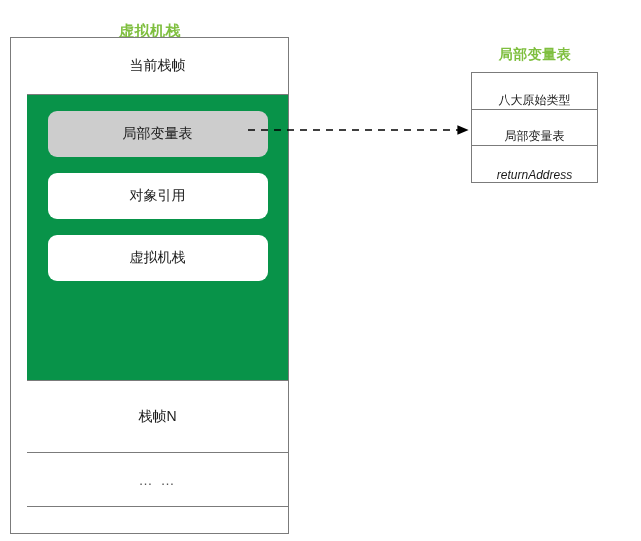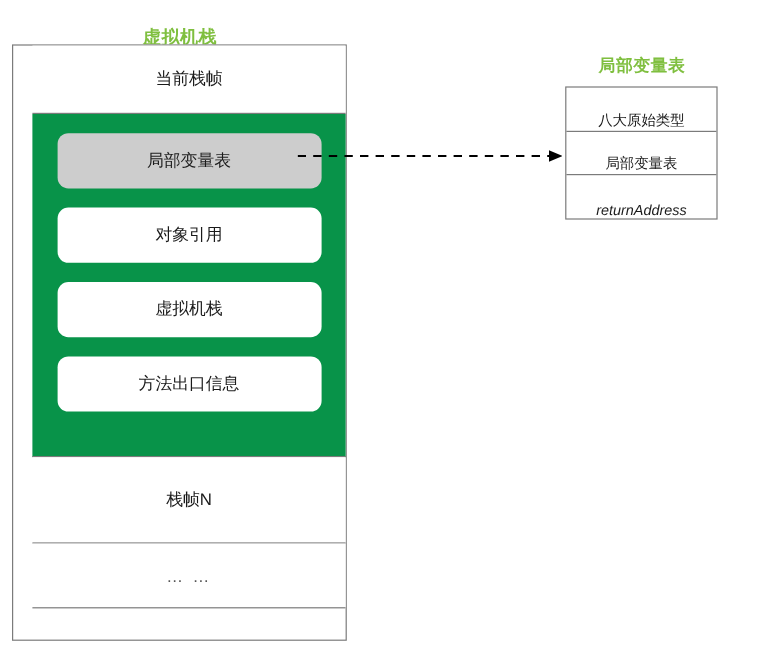--- a/index.html
+++ b/index.html
@@ -155,23 +155,20 @@
     </div>
 
     <div class="frame-item">
       <span>对象引用</span>
     </div>
 
     <div class="frame-item">
       <span>虚拟机栈</span>
     </div>
 
-    <div class="frame-item">
-      <span>方法出口信息</span>
-    </div>
 
   </div>
 
   <div class="stack-row row-n">
     <span>栈帧N</span>
   </div>
 
   <div class="stack-row row-ellip">
     <span>… …</span>
   </div>

